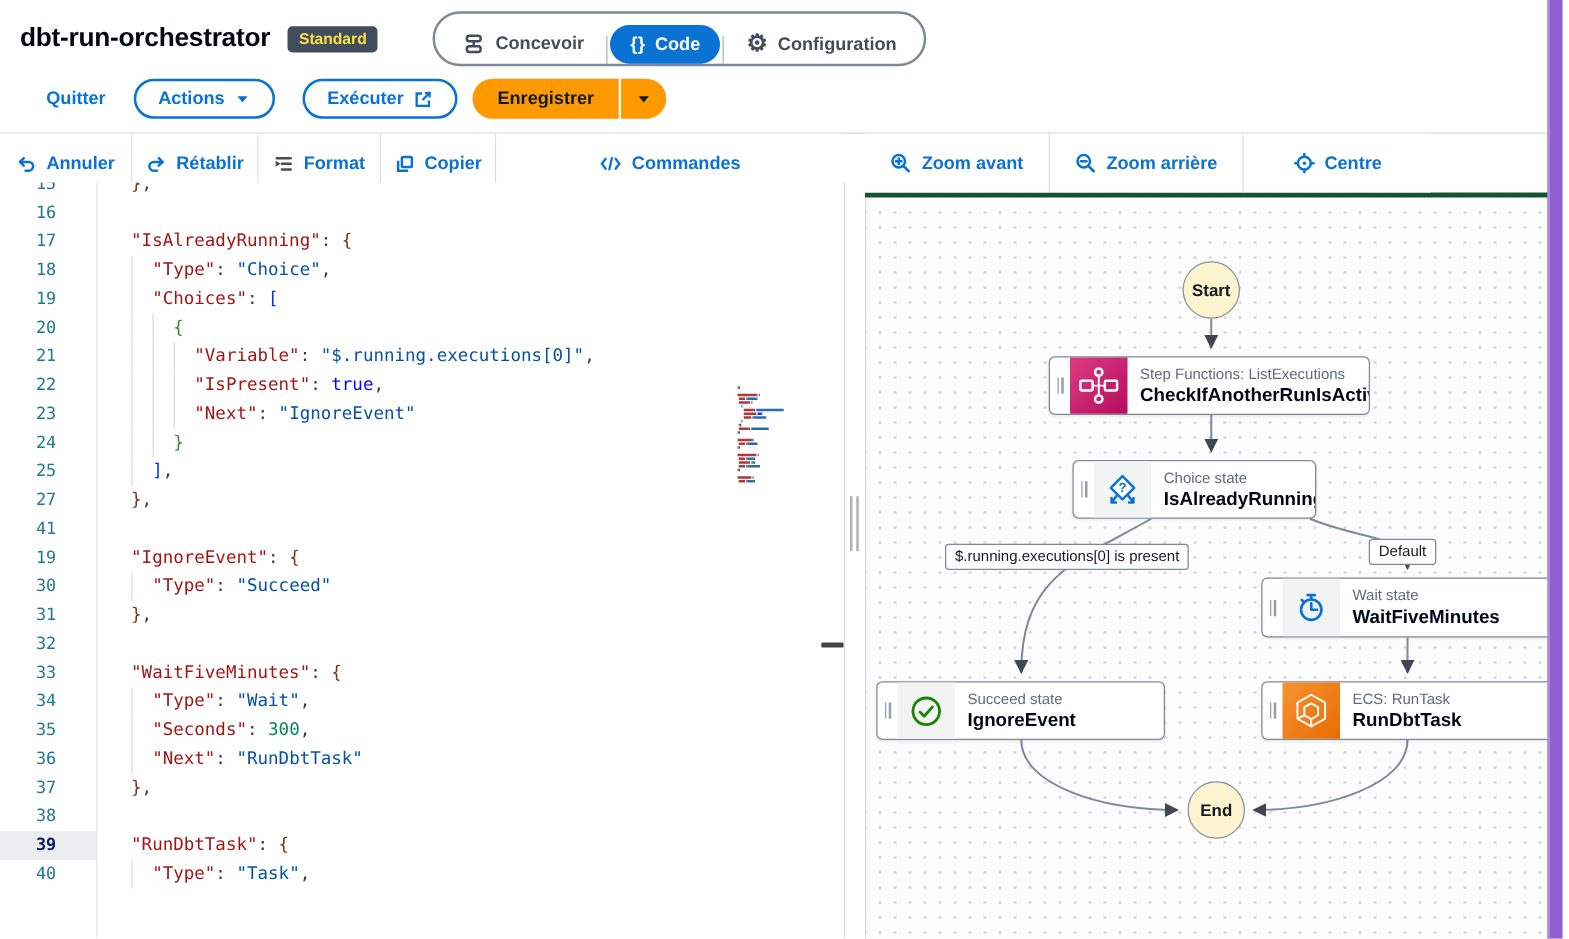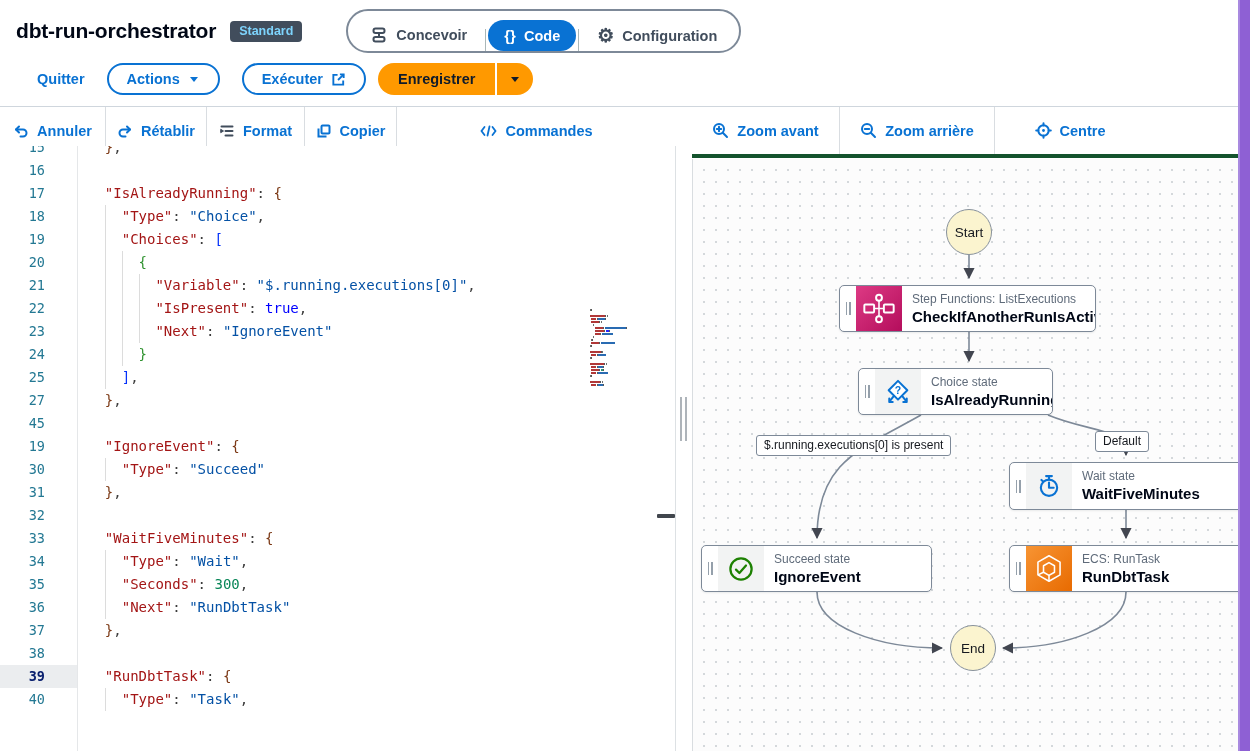--- a/index.html
+++ b/index.html
@@ -4,21 +4,21 @@
 <style>
   * { margin:0; padding:0; box-sizing:border-box; }
   html,body { width:1255px; height:751px; overflow:hidden; background:#fff;
     font-family:"Liberation Sans", sans-serif; color:#000716; }
   .page { position:relative; width:1255px; height:751px; overflow:hidden; }
 
   
   .topbar { position:absolute; top:0; left:0; width:1240px; height:106px; background:#fff; }
   .title-row { position:absolute; top:8px; left:16px; right:10px; height:46px; display:flex; align-items:center; }
   .app-title { font-size:21px; font-weight:700; letter-spacing:-.2px; color:#000716; }
-  .badge { margin-left:14px; background:#414d5c; color:#7dd3fc; font-size:12.5px; font-weight:700;
+  .badge { margin-left:14px; background:#414d5c; color:#fde047; font-size:12.5px; font-weight:700;
     padding:3px 9px 4px; border-radius:4px; }
   .seg { margin-left:44px; display:flex; align-items:flex-end; border:2px solid #7d8998;
     border-radius:24px; height:44px; padding:0 6px; background:#fff; }
   .seg-item { display:flex; align-items:center; gap:8px; border:none; background:transparent;
     font-size:14.5px; font-weight:700; color:#414d5c; padding:7px 16px; border-radius:20px; cursor:pointer;
     font-family:"Liberation Sans", sans-serif; }
   .seg-item.selected { background:#0972d3; color:#fff; }
   .seg-div { width:1px; height:22px; background:#aab7b8; margin:0 2px; }
   .braces { font-weight:700; font-size:15px; }
   .gear-glyph { font-size:19px; line-height:16px; }
@@ -66,21 +66,21 @@
   .grip span { display:block; width:2px; height:44px; background:#aeb4ba; }
 
   
   .canvas { position:absolute; left:692px; top:159px; width:548px; height:592px; overflow:hidden;
     border-left:1px solid #d9dde0; background:#fcfcfc;
     background-image:radial-gradient(circle, #d4d8db 1px, transparent 1.3px);
     background-size:12px 12px; background-position:5px 5px; }
   .edges { position:absolute; left:0; top:0; }
   .term { position:absolute; width:46px; height:46px; border-radius:50%; background:#fbf4cf;
     border:1.5px solid #87919b; display:flex; align-items:center; justify-content:center;
-    font-size:13.5px; font-weight:400; color:#16191f; }
+    font-size:13.5px; font-weight:700; color:#16191f; }
   .node { position:absolute; height:47px; background:#fff; border:1px solid #7d8998; border-radius:5px;
     display:flex; align-items:stretch; box-shadow:0 1px 2px rgba(0,23,22,.08); cursor:grab; }
   .handle { width:16px; display:flex; align-items:center; justify-content:center; gap:2px; flex:none; }
   .handle i { display:block; width:1.5px; height:13px; background:#95a0ab; }
   .nicon { width:46px; flex:none; display:flex; align-items:center; justify-content:center; }
   .nicon.gray { background:#f2f3f3; }
   .nicon.pink { background:linear-gradient(135deg,#dd3a84,#b40d5c); border-radius:0 0 0 0; }
   .nicon.orange { background:linear-gradient(135deg,#f79433,#e86b01); }
   .ntext { padding:5px 12px 0 10px; overflow:hidden; white-space:nowrap; }
   .nsvc { font-size:12px; color:#5f6b7a; line-height:16px; }
@@ -263,21 +263,21 @@
         </div>
         <div class="crow">
           <div class="gut">25</div>
           <div class="codecell"><span class="ig" style="left: calc(2ch + 10px);"></span><span>    </span><span style="color: rgb(4, 49, 250);">]</span><span style="color: rgb(59, 59, 59);">,</span></div>
         </div>
         <div class="crow">
           <div class="gut">27</div>
           <div class="codecell"><span>  </span><span style="color: rgb(123, 56, 20);">}</span><span style="color: rgb(59, 59, 59);">,</span></div>
         </div>
         <div class="crow">
-          <div class="gut">45</div>
+          <div class="gut">41</div>
           <div class="codecell"></div>
         </div>
         <div class="crow">
           <div class="gut">19</div>
           <div class="codecell"><span>  </span><span style="color: rgb(163, 21, 21);">"IgnoreEvent"</span><span style="color: rgb(59, 59, 59);">:</span><span> </span><span style="color: rgb(123, 56, 20);">{</span></div>
         </div>
         <div class="crow">
           <div class="gut">30</div>
           <div class="codecell"><span class="ig" style="left: calc(2ch + 10px);"></span><span>    </span><span style="color: rgb(163, 21, 21);">"Type"</span><span style="color: rgb(59, 59, 59);">:</span><span> </span><span style="color: rgb(4, 81, 165);">"Succeed"</span></div>
         </div>

